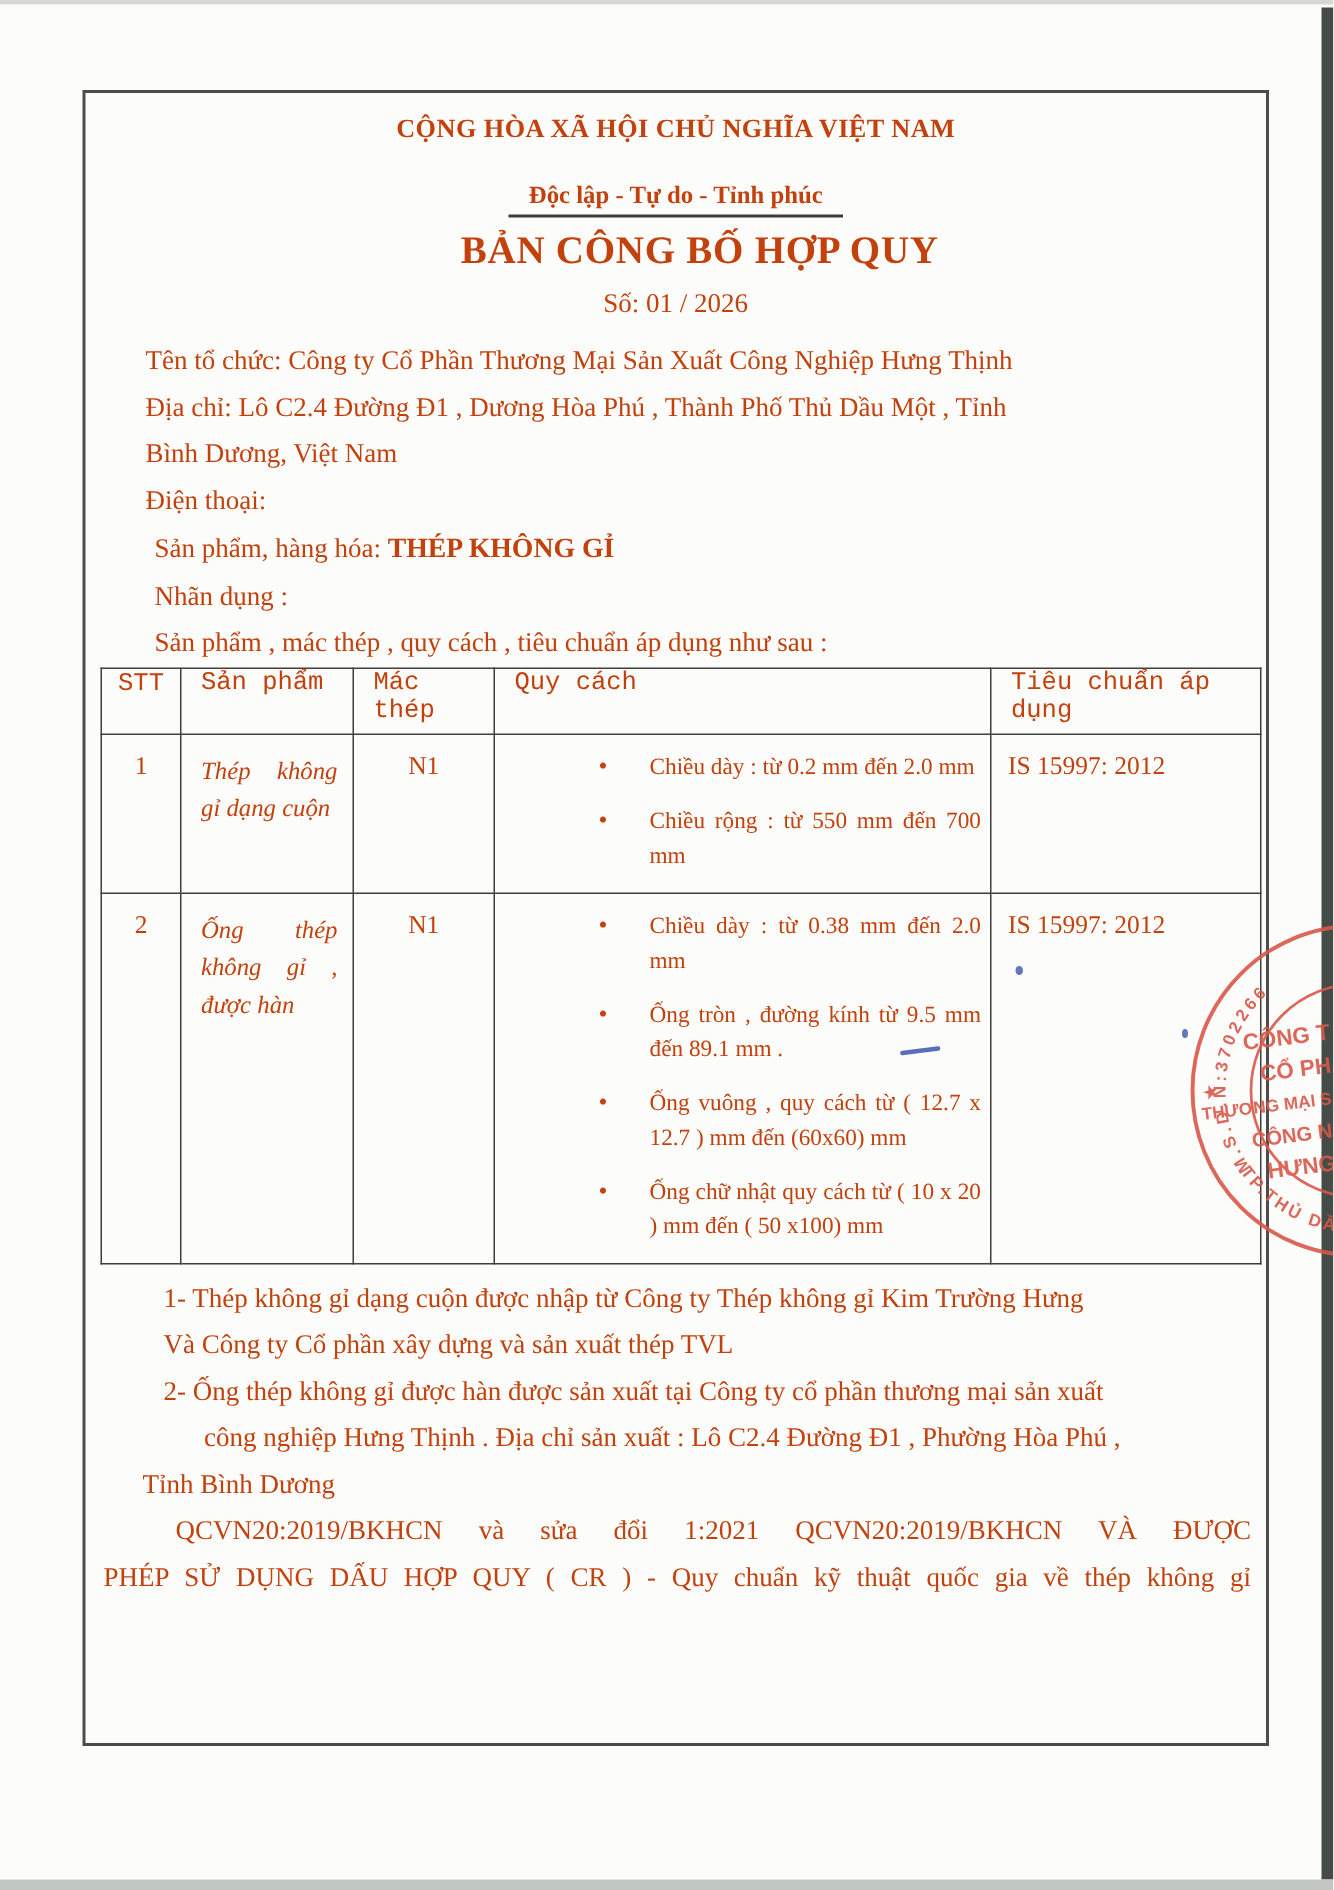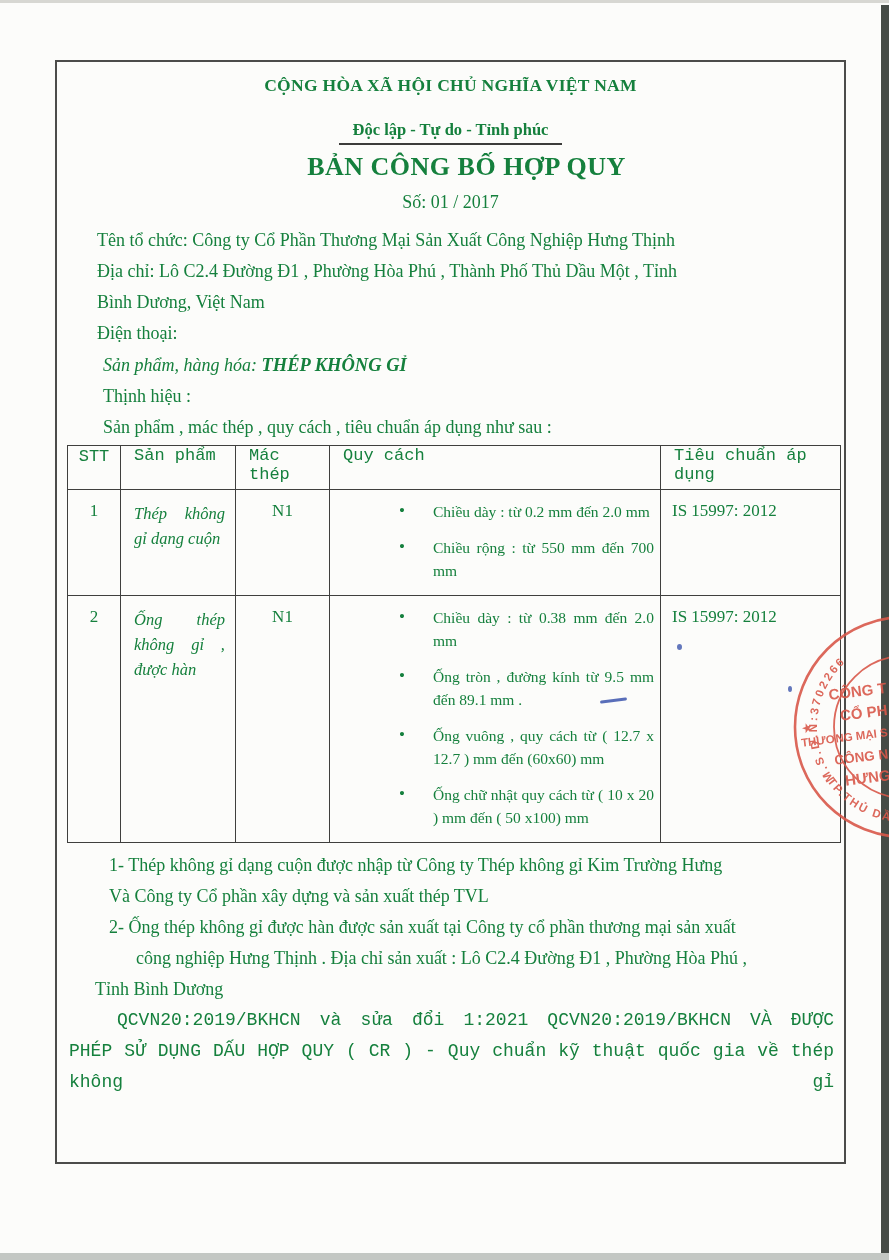--- a/index.html
+++ b/index.html
@@ -2,21 +2,21 @@
 <html><head>
 <meta charset="utf-8">
 <style>
   html,body{margin:0;padding:0;}
   .page{
     position:relative;
     width:889px;height:1260px;
     background:#fcfcfa;
     overflow:hidden;
     font-family:"Liberation Serif","DejaVu Serif",serif;
-    color:#15803d;
+    color:#c2410c;
   }
   
   .scan-top-line{position:absolute;left:0;top:0;width:889px;height:3px;background:#d7d7d2;}
   .scan-right-band{position:absolute;right:0;top:5px;width:8px;height:1248px;background:#454b46;}
   .scan-bottom-band{position:absolute;left:0;bottom:0;width:889px;height:7px;background:#c3c7c3;}
 
   .frame{
     position:absolute;left:55px;top:60px;width:791px;height:1104px;
     border:2px solid #4c4c4a;
     box-sizing:border-box;
@@ -28,21 +28,21 @@
     border-bottom:2px solid #3c3c3a;padding:0 14px 3px 14px;}
   .doc-title{position:absolute;top:90px;left:16px;width:100%;text-align:center;
     font-weight:bold;font-size:26px;letter-spacing:.5px;}
   .doc-number{position:absolute;top:130px;left:0;width:100%;text-align:center;font-size:18px;}
 
   
   .org-block{position:absolute;top:163px;left:40px;right:26px;font-size:18px;line-height:31px;}
   .org-line{text-align:left;}
   .indent-sm{padding-left:6px;}
   .product-line b{font-size:18.5px;}
-  .gap-top{margin-top:1px;font-style:italic;}
+  .gap-top{margin-top:1px;}
 
   
   .spec-table-wrap{position:absolute;top:383px;left:10px;width:773px;}
   table.spec{border-collapse:collapse;table-layout:fixed;width:773px;font-size:17px;}
   table.spec col.c1{width:53px;} table.spec col.c2{width:115px;}
   table.spec col.c3{width:94px;} table.spec col.c4{width:331px;}
   table.spec col.c5{width:180px;}
   table.spec th,table.spec td{border:1.6px solid #3f3f3d;vertical-align:top;font-weight:normal;}
   table.spec thead tr{height:44px;font-family:Liberation Mono, monospace;}
   table.spec tr.r1{height:93px;}
@@ -57,21 +57,21 @@
   ul.specs{margin:0;padding:0 0 0 103px;list-style:none;}
   ul.specs li{position:relative;margin:0 0 13px 0;font-size:15.5px;line-height:23px;
     text-align:justify;max-width:222px;}
   ul.specs li::before{content:"•";position:absolute;left:-34px;top:-1px;font-size:17px;}
 
   
   .closing{position:absolute;top:788px;left:12px;right:10px;font-size:18px;line-height:31px;}
   .note .note-line{padding-left:40px;text-align:left;}
   .note.n2 .note-line:not(:first-child){padding-left:67px;}
   .province-line,.conform-line{padding-left:26px;}
-  .qcvn .qcvn-line{text-align:justify;text-align-last:justify;font-family:Liberation Mono, monospace;}
+  .qcvn .qcvn-line{text-align:justify;text-align-last:justify;}
   .qcvn .qcvn-line:first-child{padding-left:48px;}
 
   
   .stamp-svg{position:absolute;left:745px;top:598px;width:144px;height:262px;opacity:.9;}
   .stamp-svg text{font-family:"Liberation Sans","DejaVu Sans",sans-serif;}
   
   .pen-dash{position:absolute;left:600px;top:699px;width:27px;height:3px;background:#3c55ad;
     border-radius:2px;transform:rotate(-7deg);opacity:.85;}
   .pen-dot-a{position:absolute;left:677px;top:644px;width:5px;height:6px;background:#3c55ad;
     border-radius:50%;opacity:.8;}
@@ -88,33 +88,33 @@
   <div class="scan-bottom-band"></div>
 
   <div class="frame">
 
     <div class="nat-header">
       <div class="nat-line1">CỘNG HÒA XÃ HỘI CHỦ NGHĨA VIỆT NAM</div><br>
       <span class="nat-line2">Độc lập - Tự do - Tỉnh phúc</span>
     </div>
 
     <div class="doc-title">BẢN CÔNG BỐ HỢP QUY</div>
-    <div class="doc-number">Số: 01 / 2017</div>
+    <div class="doc-number">Số: 01 / 2026</div>
 
     <div class="org-block">
       <div class="org-line">Tên tổ chức: Công ty Cổ Phần Thương Mại Sản Xuất Công Nghiệp Hưng Thịnh</div>
       <div class="org-line">
-          <div>Địa chỉ: Lô C2.4 Đường Đ1 , Phường Hòa Phú , Thành Phố Thủ Dầu Một , Tỉnh</div>
+          <div>Địa chỉ: Lô C2.4 Đường Đ1 , Dương Hòa Phú , Thành Phố Thủ Dầu Một , Tỉnh</div>
           <div>Bình Dương, Việt Nam</div>
         </div>
       <div class="org-line">Điện thoại:</div>
       <div class="org-line indent-sm product-line gap-top">
         <span>Sản phẩm, hàng hóa: </span><b>THÉP KHÔNG GỈ</b>
       </div>
-      <div class="org-line indent-sm">Thịnh hiệu :</div>
+      <div class="org-line indent-sm">Nhãn dụng :</div>
       <div class="org-line indent-sm">Sản phẩm , mác thép , quy cách , tiêu chuẩn áp dụng như sau :</div>
     </div>
 
     <div class="spec-table-wrap">
       <table class="spec">
         <colgroup>
             <col class="c1">
             <col class="c2">
             <col class="c3">
             <col class="c4">

